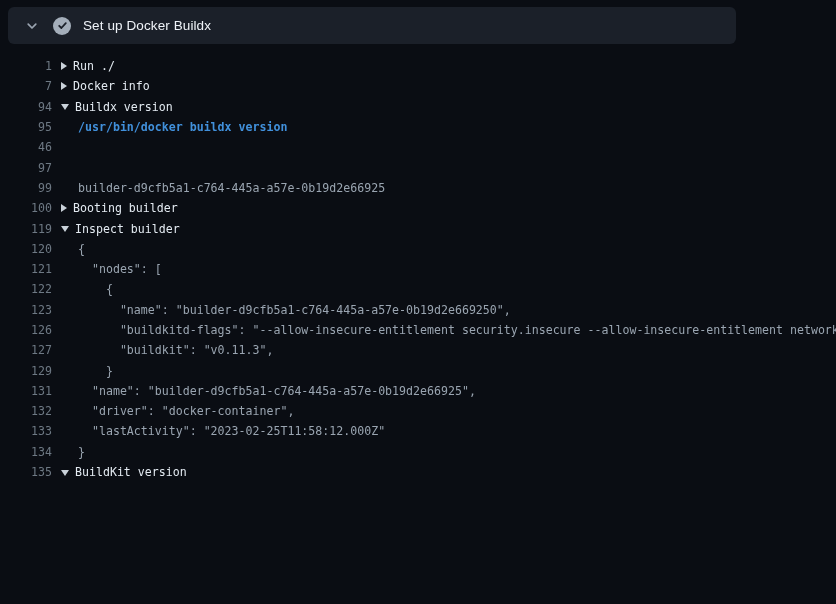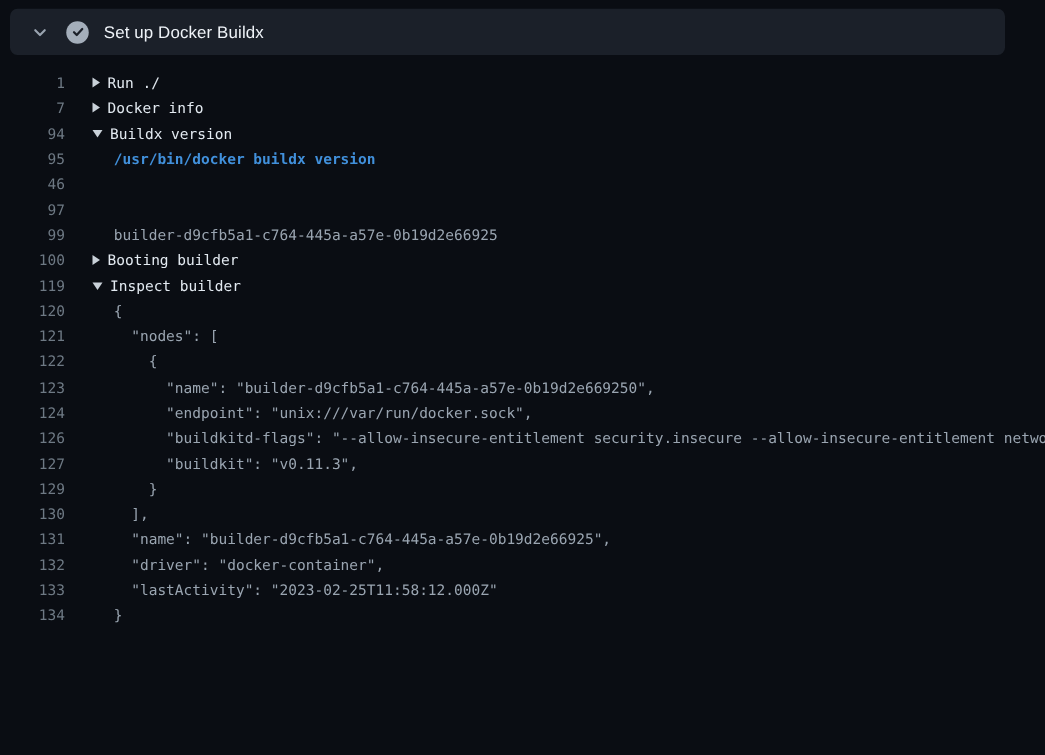--- a/index.html
+++ b/index.html
@@ -9,21 +9,21 @@
     height: 604px;
     background: #0a0d13;
     overflow: hidden;
     font-family: "DejaVu Sans Mono", "Liberation Mono", monospace;
   }
   
   .step-header {
     position: absolute;
     left: 8px;
     top: 7px;
-    width: 796px;
+    width: 728px;
     height: 37px;
     background: #1b2029;
     border-radius: 6px;
     display: flex;
     align-items: center;
     box-sizing: border-box;
     padding: 0 12px;
     cursor: pointer;
   }
   .chev-btn {
@@ -69,21 +69,21 @@
   }
   .line-num {
     flex: none;
     width: 52px;
     text-align: right;
     color: #6e7984;
     cursor: pointer;
   }
   .line-content {
     flex: none;
-    margin-left: 22px;
+    margin-left: 9px;
     display: flex;
     align-items: center;
   }
   .group-row { cursor: pointer; }
   .tri {
     width: 0;
     height: 0;
     flex: none;
     margin-right: 6px;
   }
@@ -126,22 +126,21 @@
     <div class="log-line"><span class="line-num">95</span><span class="line-content"><span class="cmd-text">/usr/bin/docker buildx version</span></span></div>
     <div class="log-line"><span class="line-num">46</span></div>
     <div class="log-line"><span class="line-num">97</span></div>
     <div class="log-line"><span class="line-num">99</span><span class="line-content"><span class="plain-text">builder-d9cfb5a1-c764-445a-a57e-0b19d2e66925</span></span></div>
     <div class="log-line"><span class="line-num">100</span><span class="line-content group-row"><span class="tri tri-collapsed"></span><span class="group-text">Booting builder</span></span></div>
     <div class="log-line"><span class="line-num">119</span><span class="line-content group-row"><span class="tri tri-expanded"></span><span class="group-text">Inspect builder</span></span></div>
     <div class="log-line"><span class="line-num">120</span><span class="line-content"><span class="plain-text">{</span></span></div>
     <div class="log-line"><span class="line-num">121</span><span class="line-content"><span class="plain-text">  "nodes": [</span></span></div>
     <div class="log-line"><span class="line-num">122</span><span class="line-content"><span class="plain-text">    {</span></span></div>
     <div class="log-line"><span class="line-num">123</span><span class="line-content"><span class="plain-text">      "name": "builder-d9cfb5a1-c764-445a-a57e-0b19d2e669250",</span></span></div>
-    <div class="log-line"><span class="line-num">124</span><span class="line-content"><span class="plain-text">      "endpoint": "unix:///var/run/docker.sock",</span></span></div>
     <div class="log-line"><span class="line-num">126</span><span class="line-content"><span class="plain-text">      "buildkitd-flags": "--allow-insecure-entitlement security.insecure --allow-insecure-entitlement network.host",</span></span></div>
     <div class="log-line"><span class="line-num">127</span><span class="line-content"><span class="plain-text">      "buildkit": "v0.11.3",</span></span></div>
     <div class="log-line"><span class="line-num">129</span><span class="line-content"><span class="plain-text">    }</span></span></div>
-    <div class="log-line"><span class="line-num">130</span><span class="line-content"><span class="plain-text">  ],</span></span></div>
     <div class="log-line"><span class="line-num">131</span><span class="line-content"><span class="plain-text">  "name": "builder-d9cfb5a1-c764-445a-a57e-0b19d2e66925",</span></span></div>
     <div class="log-line"><span class="line-num">132</span><span class="line-content"><span class="plain-text">  "driver": "docker-container",</span></span></div>
     <div class="log-line"><span class="line-num">133</span><span class="line-content"><span class="plain-text">  "lastActivity": "2023-02-25T11:58:12.000Z"</span></span></div>
     <div class="log-line"><span class="line-num">134</span><span class="line-content"><span class="plain-text">}</span></span></div>
+    <div class="log-line"><span class="line-num">135</span><span class="line-content group-row"><span class="tri tri-expanded"></span><span class="group-text">BuildKit version</span></span></div>
   </div>
 
 </body></html>

